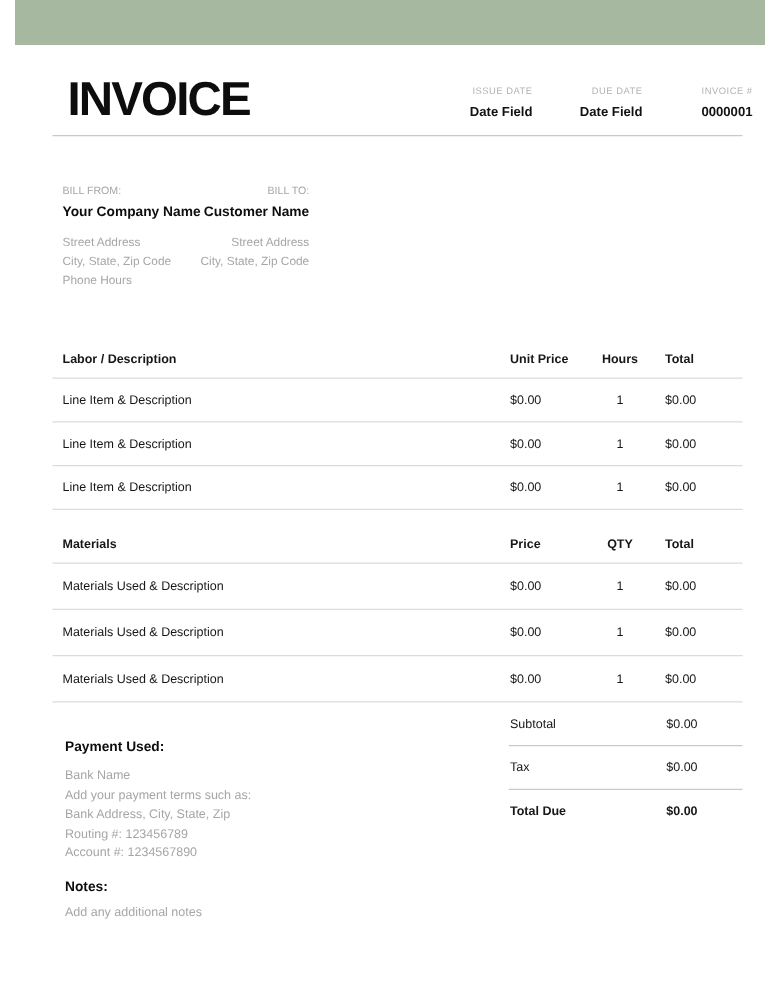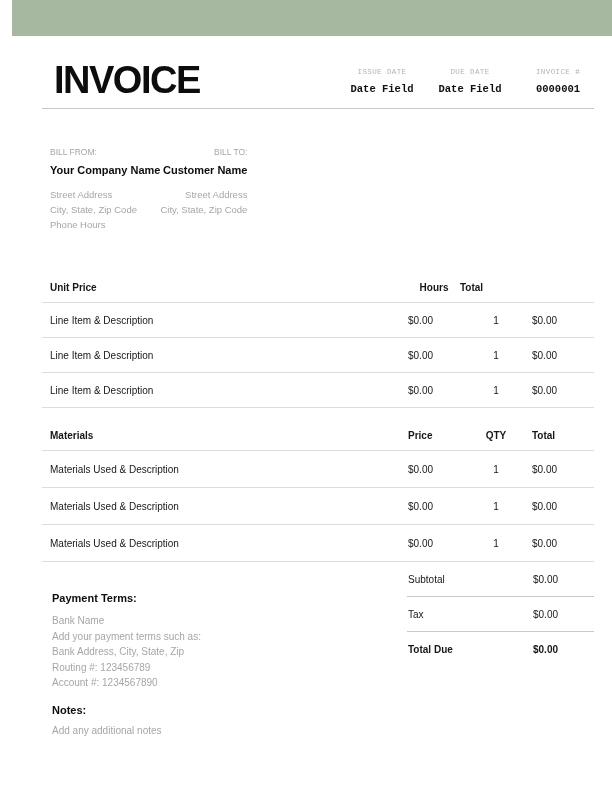--- a/index.html
+++ b/index.html
@@ -19,21 +19,21 @@
 
   
   .invoice-header { display: flex; justify-content: space-between; padding-top: 24px; }
   .title {
     margin: 0 0 0 12px;
     font-size: 38px; line-height: 40px;
     font-weight: bold; letter-spacing: -1.5px;
     color: #0d0d0d;
   }
   .header-fields { display: flex; margin-right: -8px; padding-top: 8px; }
-  .hf { width: 88px; text-align: center; font-family: Liberation Mono, monospace; }
+  .hf { width: 88px; text-align: right; }
   .hf-label { font-size: 7.5px; color: #b3b3b3; letter-spacing: 0.4px; margin-bottom: 7px; white-space: nowrap; }
   .hf-value { font-size: 10.5px; font-weight: bold; color: #111; white-space: nowrap; }
   .header-rule { border-bottom: 1px solid #c9c9c9; margin-top: 8px; }
 
   
   .billing { display: flex; justify-content: flex-start; margin-top: 38px; padding: 0 8px; }
   .bill-to { text-align: right; }
   .bill-label { font-size: 8.5px; color: #a6a6a6; }
   .bill-name { font-size: 11px; font-weight: bold; margin-top: 7px; color: #0d0d0d; }
   .bill-lines { margin-top: 11px; font-size: 9.5px; line-height: 15px; color: #a6a6a6; }
@@ -114,20 +114,21 @@
         <div class="bill-name">Customer Name</div>
         <div class="bill-lines">
           <div>Street Address</div>
           <div>City, State, Zip Code</div>
         </div>
       </div>
     </div>
 
     <div class="tbl tbl-labor">
       <div class="tbl-head">
+        <div>Labor / Description</div>
         <div class="c-num">Unit Price</div>
         <div class="c-ctr">Hours</div>
         <div class="c-num">Total</div>
       </div>
       <div class="tbl-row">
         <div>Line Item &amp; Description</div>
         <div class="c-num">$0.00</div>
         <div class="c-ctr">1</div>
         <div class="c-num">$0.00</div>
       </div>
@@ -167,21 +168,21 @@
       <div class="tbl-row">
         <div>Materials Used &amp; Description</div>
         <div class="c-num">$0.00</div>
         <div class="c-ctr">1</div>
         <div class="c-num">$0.00</div>
       </div>
     </div>
 
     <div class="bottom">
       <div class="bottom-left">
-        <div class="pt-heading">Payment Terms:</div>
+        <div class="pt-heading">Payment Used:</div>
         <div class="pt-lines">
           <div>Bank Name</div>
           <div>Add your payment terms such as:</div>
           <div>Bank Address, City, State, Zip</div>
           <div>Routing #: 123456789</div>
           <div>Account #: 1234567890</div>
         </div>
         <div class="notes-heading">Notes:</div>
         <div class="notes-line">Add any additional notes</div>
       </div>

